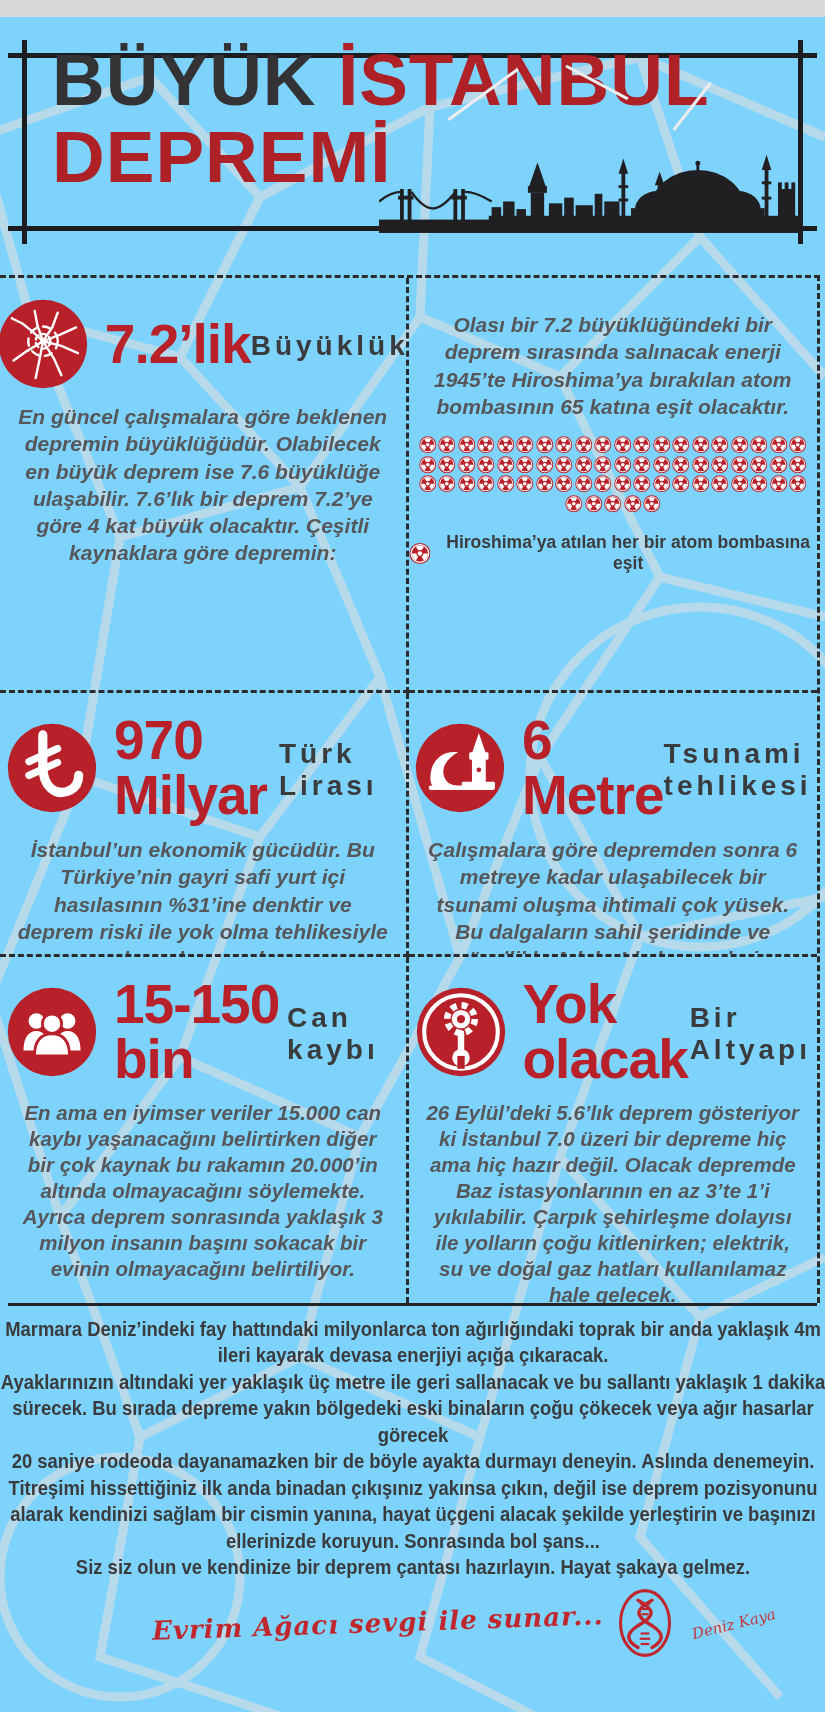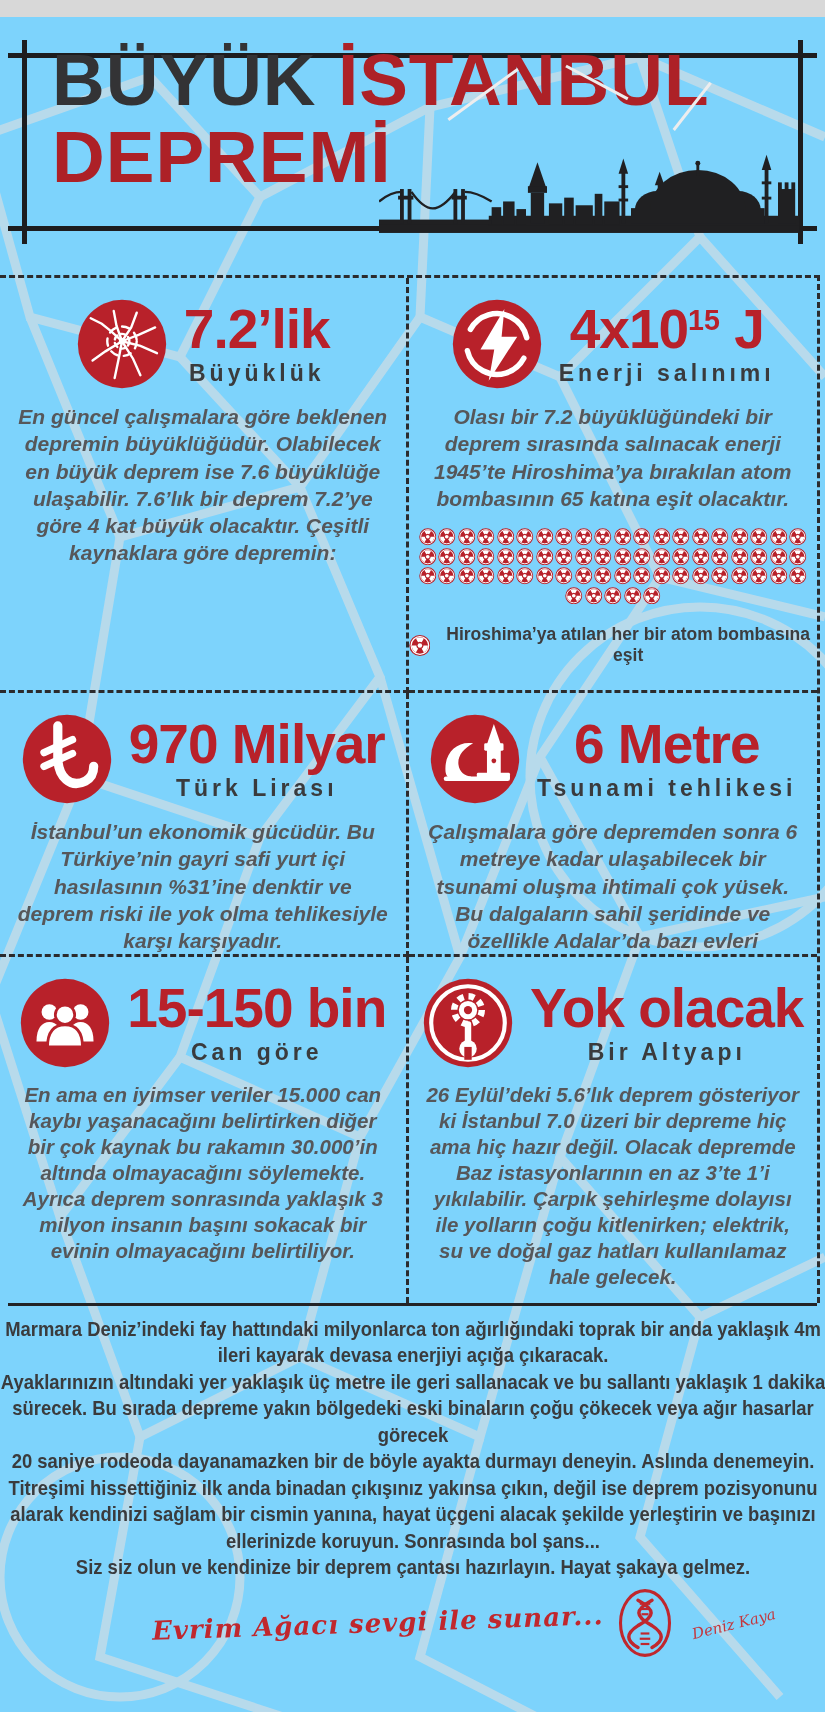--- a/index.html
+++ b/index.html
@@ -36,24 +36,24 @@
   .grid{
     margin:44px 5px 0 0;
     border-top:3px dashed #2b2b2d;border-right:3px dashed #2b2b2d;
     display:grid;grid-template-columns:1fr 1fr;grid-template-rows:415px 264px 346px;
   }
   .cell{overflow:hidden;padding-top:20px;box-sizing:border-box;}
   .cell.cl{border-right:3px dashed #2b2b2d;}
   .cell.rb{border-bottom:3px dashed #2b2b2d;}
   .card-head{display:flex;align-items:center;justify-content:center;gap:16px;padding:0 6px;}
   .icon-wrap{flex:0 0 auto;width:92px;height:92px;}
-  .stat-block{display:flex;flex-direction:column;align-items:center;}
+  .stat-block{display:flex;align-items:center;}
   .stat{color:#b8212a;font-weight:800;font-size:55px;line-height:1;letter-spacing:-1px;}
   .stat sup{font-size:.52em;vertical-align:18px;letter-spacing:0;}
-  .stat-label{color:#3a3b3d;font-weight:700;font-size:23px;letter-spacing:4px;margin-top:3px;}
+  .stat-label{color:#3a3b3d;font-weight:700;font-size:28px;letter-spacing:4px;margin-top:3px;}
   .card-body{
     margin-top:13px;padding:0 16px;text-align:center;
     font-style:italic;font-weight:600;color:#56575a;font-size:21px;line-height:1.3;
   }
   .r3 .card-body{font-size:20.5px;line-height:1.27;}
   
   .prob-list{margin-top:22px;padding:0 26px;}
   .prob-row{display:flex;align-items:baseline;justify-content:flex-start;margin-bottom:9px;}
   .prob-label{font-style:italic;font-weight:600;color:#4d4e51;font-size:17px;}
   .prob-value{font-style:italic;font-weight:700;color:#4d4e51;font-size:31px;margin-left:9px;line-height:1;}
@@ -226,33 +226,20 @@
           </span>
           <span class="stat-block">
             <span class="stat">7.2’lik</span>
             <span class="stat-label">Büyüklük</span>
           </span>
         </div>
         <div class="card-body">En güncel çalışmalara göre beklenen depremin büyüklüğüdür. Olabilecek en büyük deprem ise 7.6 büyüklüğe ulaşabilir. 7.6’lık bir deprem 7.2’ye göre 4 kat büyük olacaktır. Çeşitli kaynaklara göre depremin:</div>
       </div>
 
       <div class="cell rb r1">
-        <div class="card-head">
-          <span class="icon-wrap">
-            <svg width="92" height="92" viewBox="0 0 100 100">
-              <circle cx="50" cy="50" r="48" fill="#b8212a"></circle>
-              <circle cx="50" cy="50" r="33" fill="none" stroke="#fff" stroke-width="6" stroke-dasharray="80 24" stroke-linecap="round" transform="rotate(28 50 50)"></circle>
-              <polygon points="58,12 32,56 47,56 41,90 72,42 55,42" fill="#fff"></polygon>
-            </svg>
-          </span>
-          <span class="stat-block">
-            <span class="stat"><span>4x10</span><sup>15</sup><span> J</span></span>
-            <span class="stat-label">Enerji salınımı</span>
-          </span>
-        </div>
         <div class="card-body">Olası bir 7.2 büyüklüğündeki bir deprem sırasında salınacak enerji 1945’te Hiroshima’ya bırakılan atom bombasının 65 katına eşit olacaktır.</div>
         <div class="bomb-grid">
             <svg class="bomb" viewBox="0 0 24 24">
               <use href="#sym-bomb"></use>
             </svg>
             <svg class="bomb" viewBox="0 0 24 24">
               <use href="#sym-bomb"></use>
             </svg>
             <svg class="bomb" viewBox="0 0 24 24">
               <use href="#sym-bomb"></use>
@@ -508,24 +495,24 @@
                 <path d="M53,70 C53,56 59,49 67,49 C75,49 81,56 81,70 Z"></path>
               </g>
               <g fill="#fff" stroke="#b8212a" stroke-width="3">
                 <circle cx="50" cy="41" r="10.5"></circle>
                 <path d="M31,76 C31,58 39,52 50,52 C61,52 69,58 69,76 Z"></path>
               </g>
             </svg>
           </span>
           <span class="stat-block">
             <span class="stat">15-150 bin</span>
-            <span class="stat-label">Can göre</span>
+            <span class="stat-label">Can kaybı</span>
           </span>
         </div>
-        <div class="card-body">En ama en iyimser veriler 15.000 can kaybı yaşanacağını belirtirken diğer bir çok kaynak bu rakamın 30.000’in altında olmayacağını söylemekte. Ayrıca deprem sonrasında yaklaşık 3 milyon insanın başını sokacak bir evinin olmayacağını belirtiliyor.</div>
+        <div class="card-body">En ama en iyimser veriler 15.000 can kaybı yaşanacağını belirtirken diğer bir çok kaynak bu rakamın 20.000’in altında olmayacağını söylemekte. Ayrıca deprem sonrasında yaklaşık 3 milyon insanın başını sokacak bir evinin olmayacağını belirtiliyor.</div>
       </div>
 
       <div class="cell r3">
         <div class="card-head">
           <span class="icon-wrap">
             <svg width="92" height="92" viewBox="0 0 100 100">
               <circle cx="50" cy="50" r="48" fill="#b8212a"></circle>
               <circle cx="50" cy="50" r="40" fill="none" stroke="#fff" stroke-width="4.5"></circle>
               <circle cx="50" cy="36" r="15" fill="none" stroke="#fff" stroke-width="7" stroke-dasharray="6.5 5.3"></circle>
               <circle cx="50" cy="36" r="10" fill="#fff"></circle>

